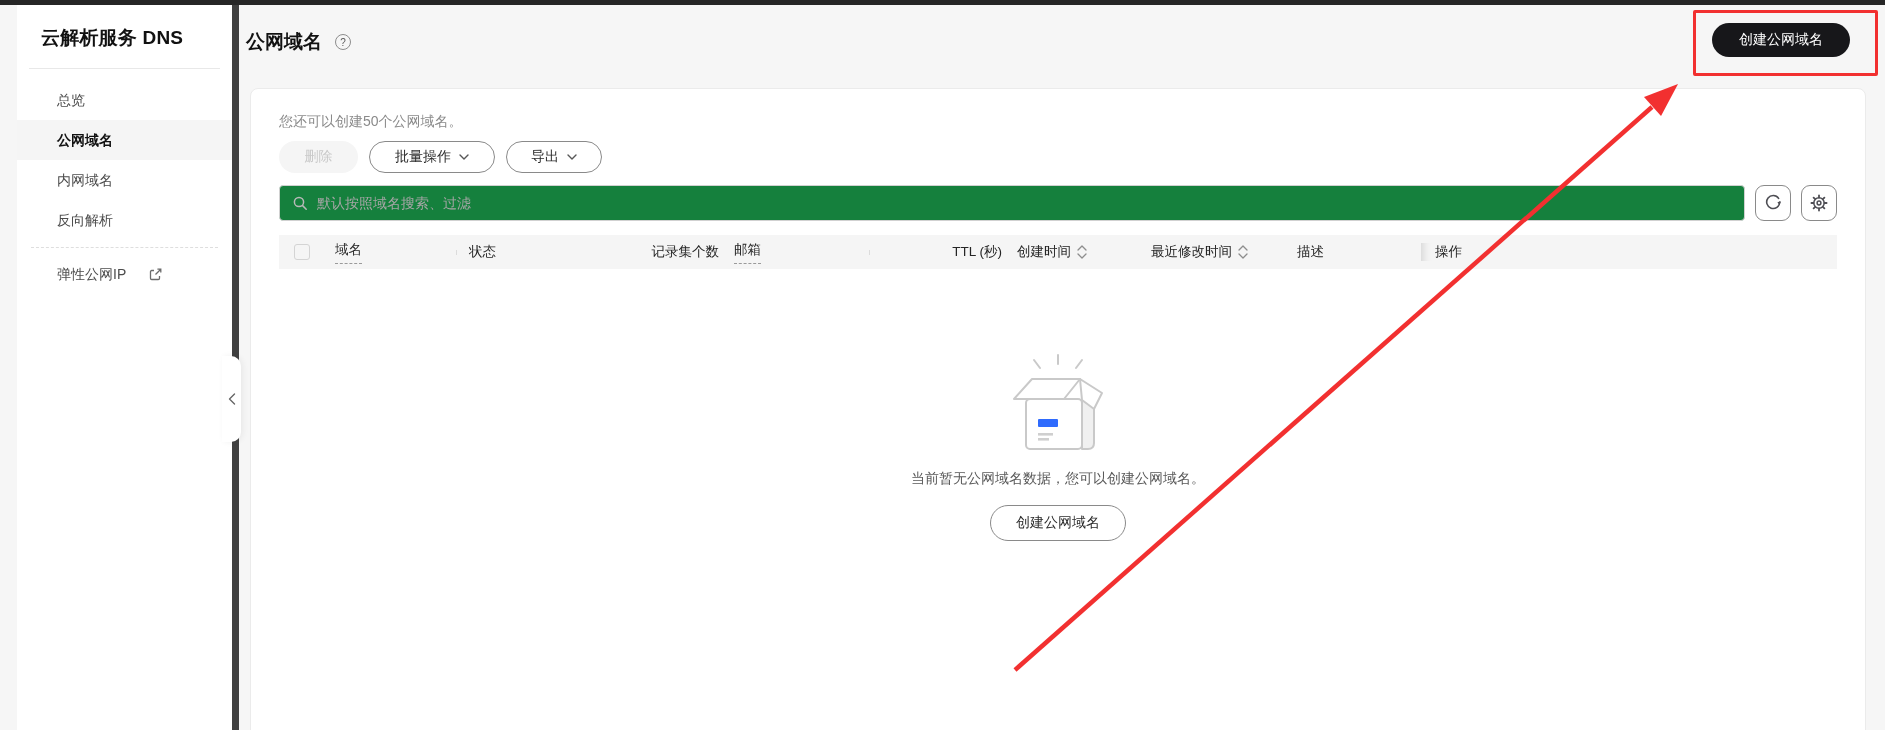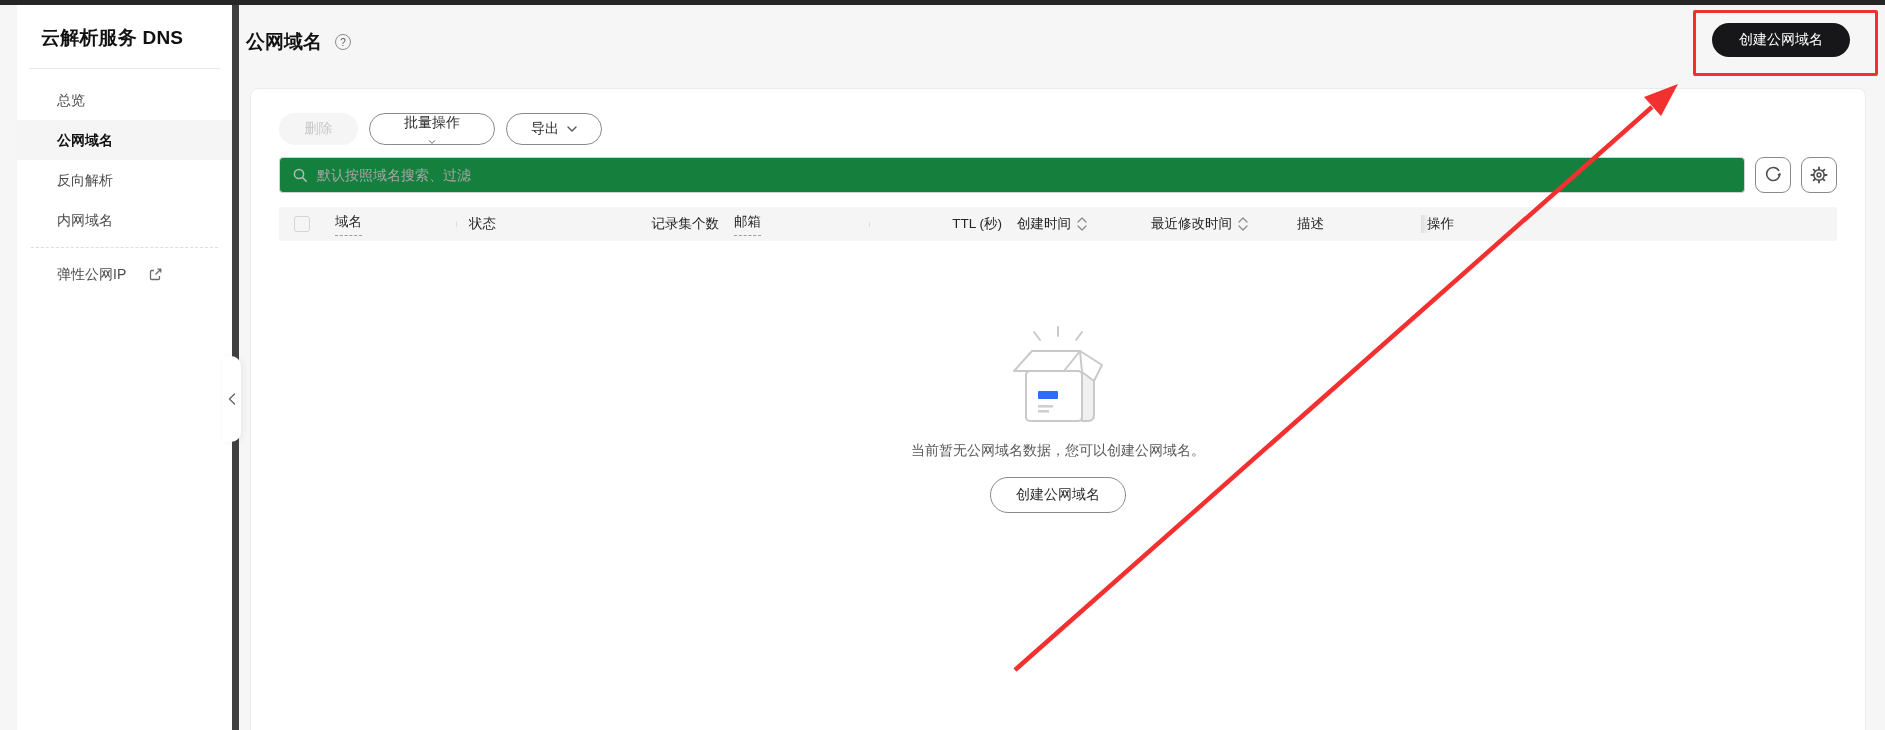--- a/index.html
+++ b/index.html
@@ -40,39 +40,39 @@
   .card { position:absolute; left:28px; right:19px; top:83px; height:660px; background:#fff;
     border:1px solid #ebebeb; border-radius:8px; padding:24px 28px; }
   .quota-text { font-size:14px; color:#8a8a8a; margin-bottom:10px; }
 
   .btn-row { display:flex; align-items:center; gap:11px; margin-bottom:12px; }
   .pill { height:32px; border-radius:16px; font-size:14px; font-family:Liberation Mono, monospace; cursor:pointer;
     display:inline-flex; align-items:center; justify-content:center; gap:8px; background:#fff;
     border:1px solid #8a8a8a; color:#2b2b2b; }
   .pill.disabled { background:#f5f5f5; border:none; color:#c9c9c9; cursor:default; }
   .pill.delete { width:79px; }
-  .pill.batch  { width:126px;flex-direction:column; }
+  .pill.batch  { width:126px; }
   .pill.export { width:96px; }
 
   .search-row { display:flex; align-items:center; gap:10px; margin-bottom:14px; }
   .search-box { flex:1; height:36px; border:1px solid #d1d1d1; border-radius:4px; background:#15803d;
     display:flex; align-items:center; padding:6px 12px; gap:9px; }
   .search-box input { flex:1; border:none; outline:none; font-size:14px; color:#252525;
     font-family:inherit; background:transparent; }
   .search-box input::placeholder { color:#a5a5a5; }
   .icon-btn { width:36px; height:36px; border:1px solid #8a8a8a; border-radius:9px; background:#fff;
     display:flex; align-items:center; justify-content:center; cursor:pointer; }
 
   
   .table-header { display:flex; height:34px; background:#f5f5f5; align-items:center; }
   .th { display:flex; align-items:center; padding:0 12px; font-size:13.5px; font-weight:500;
     color:#252525; position:relative; white-space:nowrap; }
   .th.right { justify-content:flex-end; padding-right:3px; }
   .th.sep::after { content:""; position:absolute; right:0; top:9px; bottom:9px; width:1px; background:#dcdcdc; }
-  .th.opshadow { box-shadow:inset 10px 0 8px -8px rgba(0,0,0,.14); padding-left:6px; }
+  .th.opshadow { box-shadow:inset 10px 0 8px -8px rgba(0,0,0,.14); padding-left:14px; }
   .c0 { width:44px; padding:0 0 0 15px; }
   .c1{width:134px}.c2{width:130px}.c3{width:135px}.c4{width:172px}.c5{width:148px}
   .c6{width:135px}.c7{width:134px}.c8{width:146px}.c9{width:136px}.c10{flex:1}
   .dashed-label { border-bottom:1px dashed #9a9a9a; padding-bottom:4px; }
   .checkbox { width:16px; height:16px; border:1px solid #d4d4d4; border-radius:3px; background:#f5f5f5; cursor:pointer; }
   .sort-icon { margin-left:6px; cursor:pointer; }
 
   
   .empty { padding-top:84px; text-align:center; }
   .empty-title { font-size:16px; font-weight:700; color:#181818; margin-top:12px; }
@@ -89,22 +89,22 @@
 <body>
 
 <div class="top-edge"></div>
 
 <aside class="sidebar">
   <div class="sidebar-title">云解析服务 DNS</div>
   <div class="sidebar-divider"></div>
   <nav class="menu" id="menu">
       <div class="menu-item">总览</div>
       <div class="menu-item active">公网域名</div>
+      <div class="menu-item">内网域名</div>
       <div class="menu-item">反向解析</div>
-      <div class="menu-item">内网域名</div>
     </nav>
   <div class="dashed-divider"></div>
   <div class="menu-item external">
     <span>弹性公网IP</span>
     <svg width="13" height="13" viewBox="0 0 13 13">
       <path d="M5 2.5 H2.7 A1.2 1.2 0 0 0 1.5 3.7 V10.3 A1.2 1.2 0 0 0 2.7 11.5 H9.3 A1.2 1.2 0 0 0 10.5 10.3 V8" fill="none" stroke="#6b6b6b" stroke-width="1.3"></path>
       <path d="M6.5 6.5 L11.8 1.2 M8.4 1.2 H11.8 V4.6" fill="none" stroke="#6b6b6b" stroke-width="1.3"></path>
     </svg>
   </div>
 </aside>
@@ -119,20 +119,21 @@
 
   <div class="page-title-row">
     <h1 class="page-title">公网域名</h1>
     <span class="help-icon">?</span>
   </div>
 
   <button class="create-btn-top">创建公网域名</button>
 
   <section class="card">
 
+    <div class="quota-text">您还可以创建50个公网域名。</div>
 
     <div class="btn-row">
       <button class="pill disabled delete">删除</button>
       <button class="pill batch">
         <span>批量操作</span>
         <svg width="10" height="6" viewBox="0 0 10 6">
           <polyline points="1,1 5,5 9,1" fill="none" stroke="#575757" stroke-width="1.4" stroke-linecap="round" stroke-linejoin="round"></polyline>
         </svg>
       </button>
       <button class="pill export">

